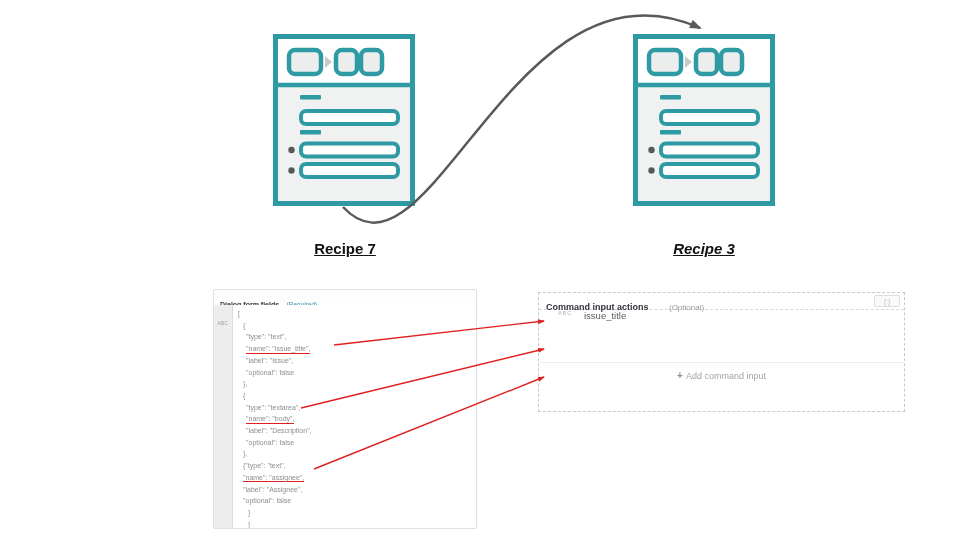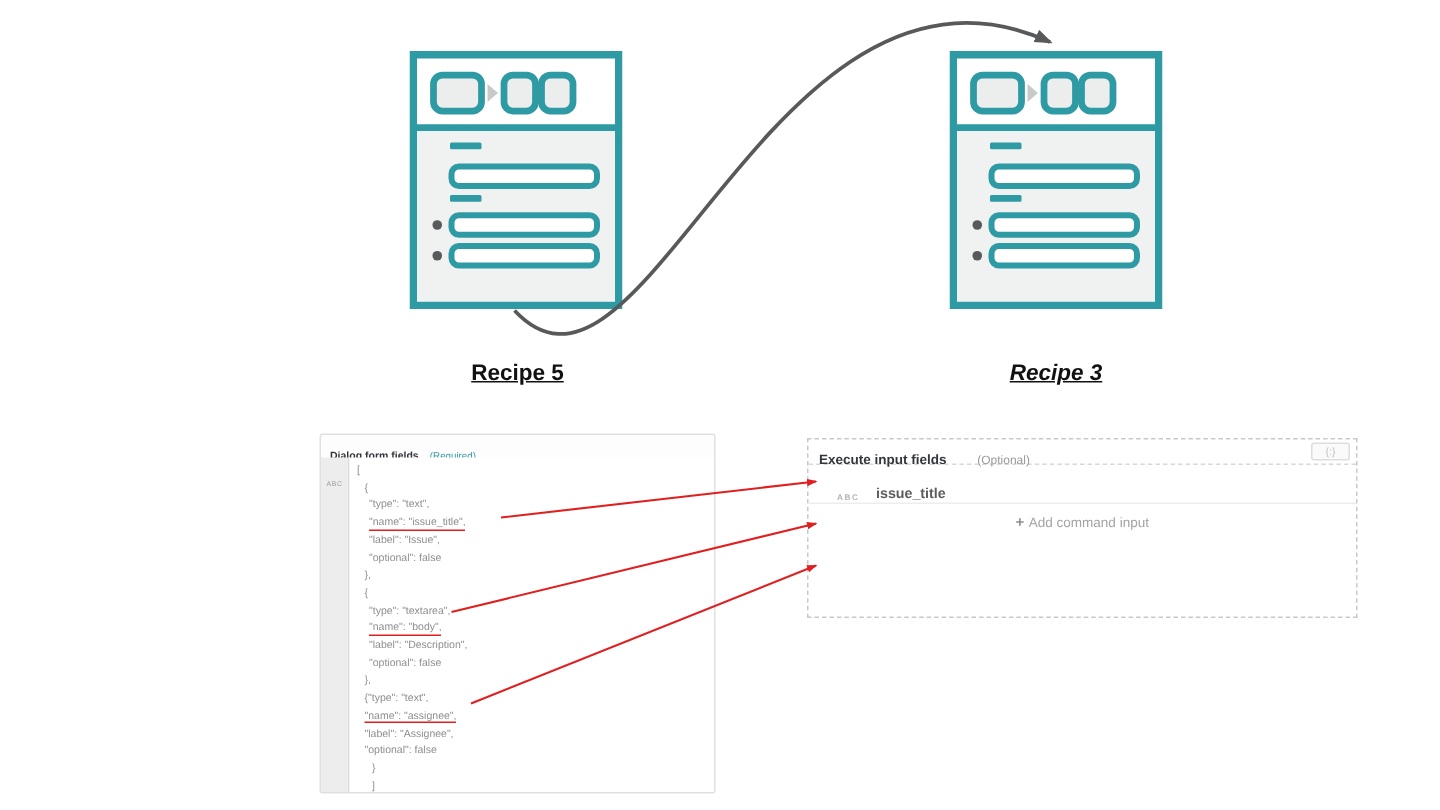--- a/index.html
+++ b/index.html
@@ -75,30 +75,30 @@
   }
   #command-panel .panel-title{font-size:9px;font-weight:bold;color:#33373d;}
   #command-panel .optional{font-size:8px;color:#9a9a9a;margin-left:16px;}
   .code-toggle{
     position:absolute;right:4px;top:2px;width:26px;height:12px;
     border:1px solid #dedede;border-radius:2px;background:#fafafa;
     font-size:7px;color:#c2c2c2;text-align:center;line-height:11px;
     cursor:pointer;
   }
   .cmd-row{
-    height:25px;display:flex;align-items:flex-end;padding-left:19px;font-weight:bold;
+    height:25px;display:flex;align-items:flex-start;padding-left:19px;
   }
   .cmd-row + .cmd-row{border-top:1px solid #ededed;}
   .type-badge{
     font-size:5.5px;color:#b3b3b3;letter-spacing:1px;width:21px;flex:none;
   }
   .field-name{font-size:9.5px;color:#5c5c5c;margin-left:5px;}
   .add-row{
     height:26px;border-top:1px solid #ededed;text-align:center;
-    font-size:9px;color:#a3a3a3;line-height:25px;cursor:pointer;
+    font-size:9px;color:#a3a3a3;line-height:25px;cursor:pointer;margin-top:27px;
   }
   .add-row .plus{font-weight:bold;color:#8f8f8f;margin-right:3px;font-size:10px;}
 </style>
 </head>
 <body>
 
 <svg id="icon-recipe2" class="recipe-icon" viewBox="0 0 142 172">
   <rect x="2.5" y="2.5" width="137" height="167" fill="#ffffff" stroke="#2E9AA3" stroke-width="5"></rect>
   <rect x="5" y="53" width="132" height="114" fill="#f0f1f1"></rect>
   <line x1="3" y1="51" x2="139" y2="51" stroke="#2E9AA3" stroke-width="4.5"></line>
@@ -126,21 +126,21 @@
   <rect x="27" y="61" width="21" height="4.5" rx="1" fill="#2E9AA3"></rect>
   <rect x="28" y="77" width="97" height="13" rx="5" fill="#ffffff" stroke="#2E9AA3" stroke-width="4"></rect>
   <rect x="27" y="96" width="21" height="4.5" rx="1" fill="#2E9AA3"></rect>
   <circle cx="18.5" cy="116" r="3.2" fill="#58595b"></circle>
   <rect x="28" y="109.5" width="97" height="13" rx="5" fill="#ffffff" stroke="#2E9AA3" stroke-width="4"></rect>
   <circle cx="18.5" cy="136.5" r="3.2" fill="#58595b"></circle>
   <rect x="28" y="130" width="97" height="13" rx="5" fill="#ffffff" stroke="#2E9AA3" stroke-width="4"></rect>
 </svg>
 
 <div class="recipe-label" id="label-recipe2">
-  <div class="title">Recipe 5</div>
+  <div class="title">Recipe 7</div>
 </div>
 <div class="recipe-label" id="label-recipe3">
   <div class="title">Recipe 3</div>
 </div>
 
 <div id="dialog-panel">
   <div class="panel-header">
     <span class="panel-title">Dialog form fields</span>
     <span class="required">(Required)</span>
   </div>
@@ -167,21 +167,21 @@
         <div class="code-line indent-2">"label": "Assignee",</div>
         <div class="code-line indent-2">"optional": false</div>
         <div class="code-line indent-4">}</div>
         <div class="code-line indent-4">]</div>
       </div>
   </div>
 </div>
 
 <div id="command-panel">
   <div class="panel-header">
-    <span class="panel-title">Execute input fields</span>
+    <span class="panel-title">Command input actions</span>
     <span class="optional">(Optional)</span>
     <span class="code-toggle">{:}</span>
   </div>
   <div>
       <div class="cmd-row">
         <span class="type-badge">ABC</span>
         <span class="field-name">issue_title</span>
       </div>
     </div>
   <div class="add-row">

